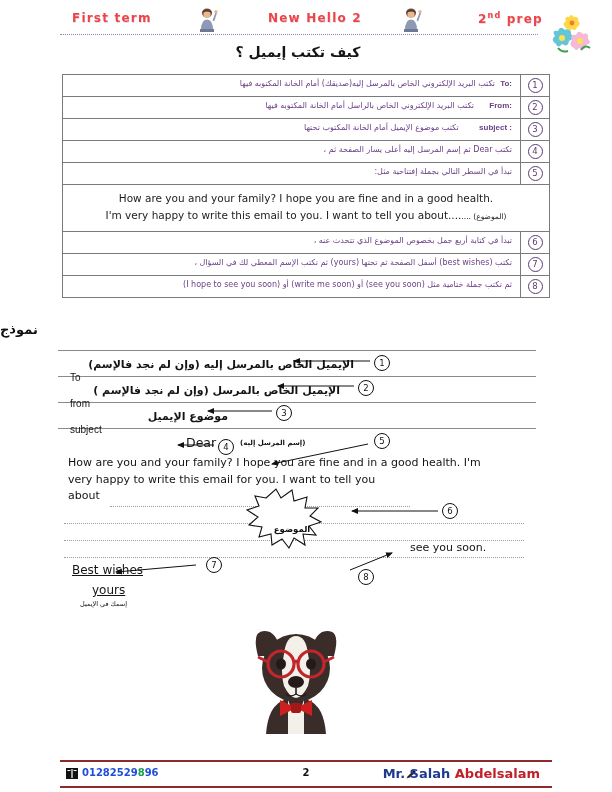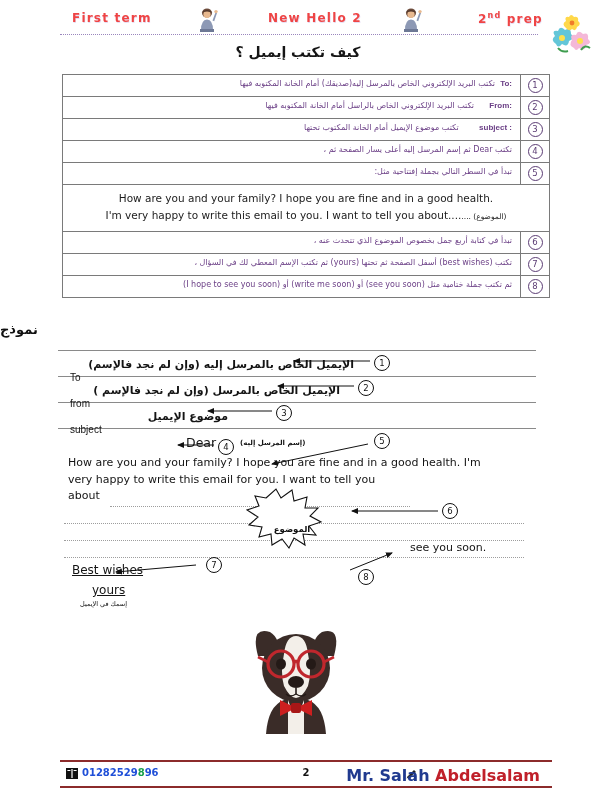--- a/index.html
+++ b/index.html
@@ -212,21 +212,21 @@
     font-family:"DejaVu Sans", sans-serif;font-size:10px;font-weight:bold;
   }
   .f-phone .d1{color:#1f4fd8;}
   .f-phone .d2{color:#17a04a;}
   .f-page{
     position:absolute;left:0;top:7px;width:492px;text-align:center;
     font-family:"DejaVu Sans", sans-serif;font-size:10px;font-weight:bold;color:#111;
   }
   .f-name{
     position:absolute;right:12px;top:6px;
-    font-family:"DejaVu Sans", sans-serif;font-size:16px;font-weight:bold;
+    font-family:"DejaVu Sans", sans-serif;font-size:13px;font-weight:bold;
     white-space:nowrap;
   }
   .f-name .mr{color:#203a8f;}
   .f-name .nm{color:#c0202a;}
   .f-icon{position:absolute;width:12px;height:11px;}
 </style>
 </head>
 <body>
 
 <div class="page">

